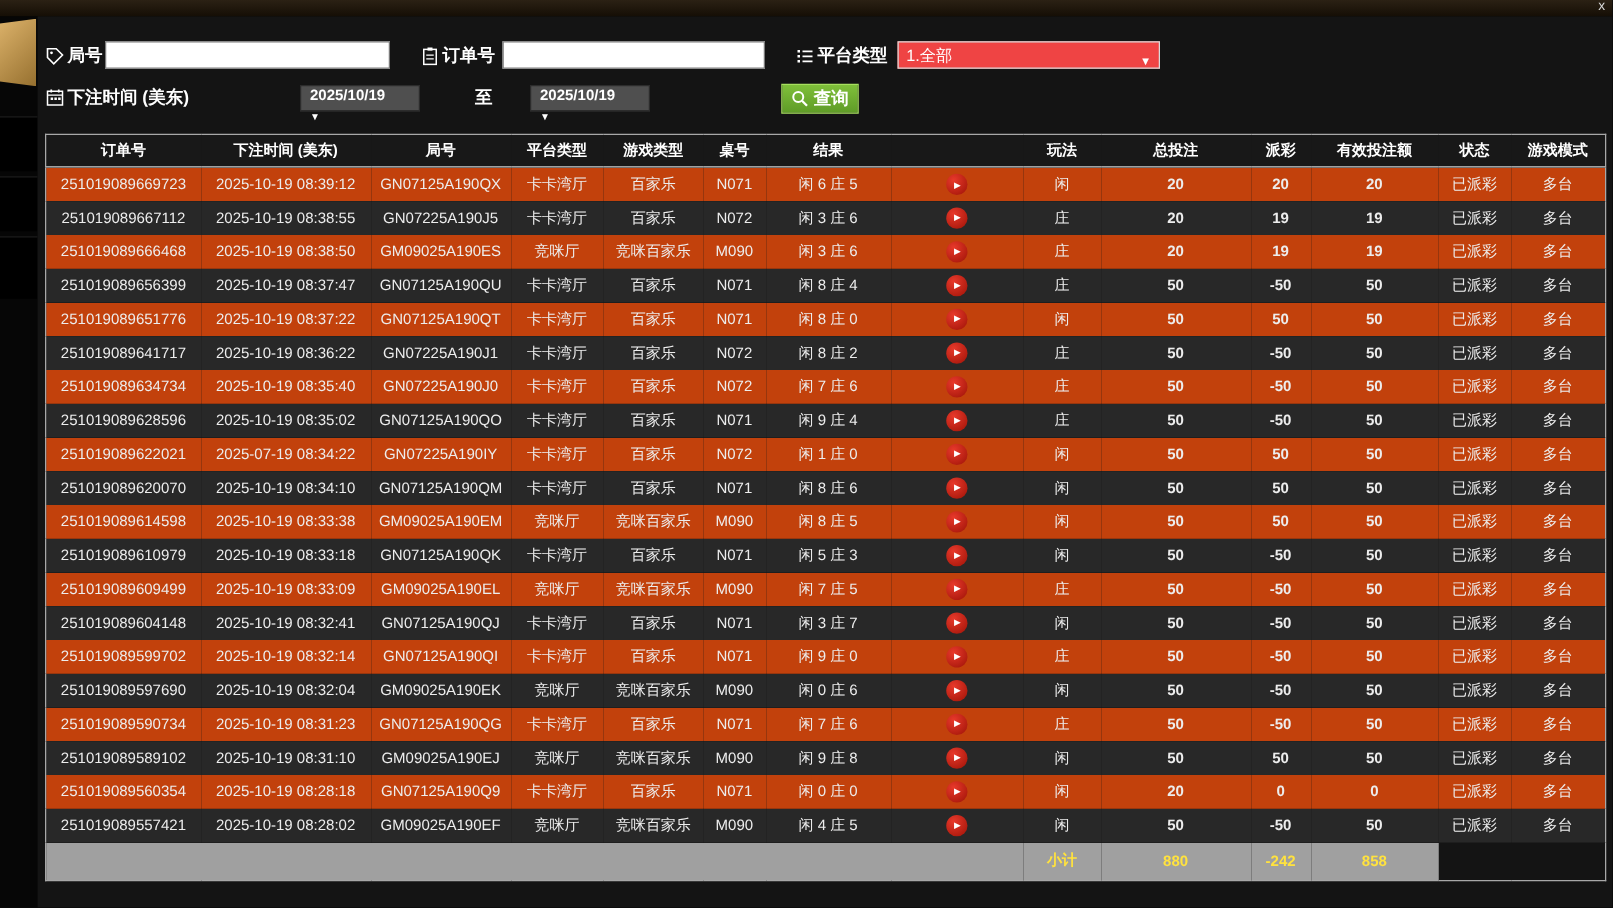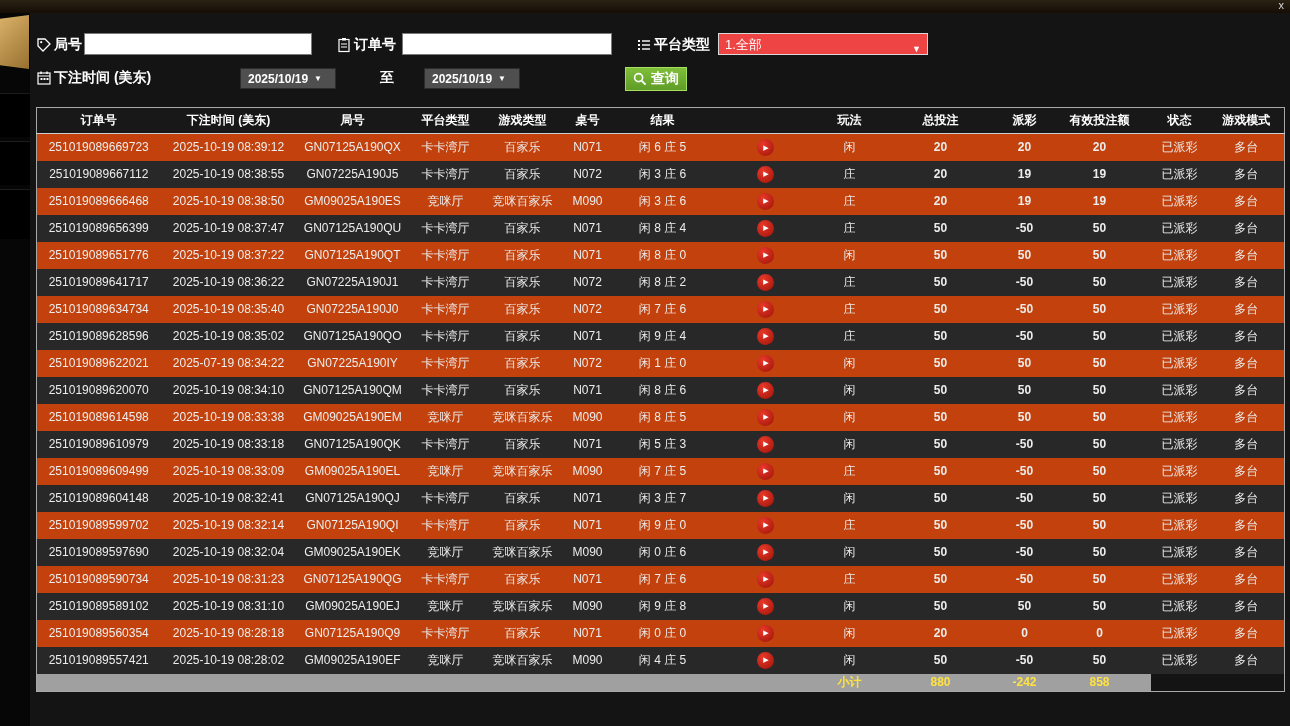--- a/index.html
+++ b/index.html
@@ -21,22 +21,22 @@
 
   .filters { position:relative; height:94px; }
   .icon { position:absolute; width:16px; height:16px; }
   .f-label { position:absolute; color:#fff; font-weight:bold; font-size:14px; white-space:nowrap; }
   .f-input { position:absolute; height:22px; background:#fff; border:1px solid #7a7a7a;
              font-size:12px; padding:0 4px; outline:none; }
   .f-select { position:absolute; height:22px; background:#ef4444; border:1px solid #d9d9d9;
               color:#fff; font-size:13px; display:flex; align-items:flex-end; padding:0 6px; cursor:pointer; }
   .f-select .arrow { margin-left:auto; font-size:9px; color:#fff; }
   .date-btn { position:absolute; height:21px; background:#4f4f4f; border:1px solid #2c2c2c;
-              color:#fff; font-size:12px; font-weight:bold; display:flex; align-items:center;
-              gap:6px; padding:0 7px; cursor:pointer; }
+              color:#fff; font-size:12px; font-weight:bold; display:flex; 
+              gap:6px; padding:0 7px; cursor:pointer;flex-direction:column; }
   .date-btn .dd { font-size:8px; color:#fff; }
   .query-btn { position:absolute; height:24px; background:linear-gradient(#7fbf3a,#5f9c27);
                border:1px solid #a6e05e; color:#fff; font-weight:bold; font-size:14px;
                display:flex; align-items:center; gap:4px; padding:0 7px; cursor:pointer; }
 
   table.orders { position:absolute; left:6px; top:94px; width:1248px; border-collapse:collapse;
                  table-layout:fixed; border:1px solid #a8a8a8; }
   .orders th { background:#181818; color:#fff; font-size:12px; font-weight:bold; height:26px;
                border-bottom:1px solid #cfcfcf; white-space:nowrap; overflow:hidden; }
   .orders td { font-size:12px; color:#ededed; height:27px; text-align:center;
@@ -45,21 +45,21 @@
   tr.row-odd  { background:#282828; }
   .num { font-weight:bold; }
   .payout-win  { color:#c43c2e; font-weight:bold; }
   .payout-loss { color:#3ecb3e; font-weight:bold; }
   .payout-zero { color:#ededed; font-weight:bold; }
   .status-paid { color:#3ecb3e; }
   .play-icon { display:inline-flex; width:17px; height:17px; border-radius:50%;
                background:radial-gradient(circle at 35% 30%, #e8392b, #9e1206);
                color:#fff; font-size:7px; align-items:center; justify-content:center;
                cursor:pointer; padding-left:1px; }
-  tr.subtotal td { background:#a0a0a0; color:#ffe23e; font-weight:bold; height:18px; }
+  tr.subtotal td { background:#a0a0a0; color:#ffe23e; font-weight:bold; height:31px; }
   tr.subtotal td.darkcell { background:#141414; }
   tr.total-row td { background:#060606; color:#ffe23e; font-weight:bold; height:25px; }
 </style>
 </head>
 <body>
 
 <div class="topbar">
   <span class="close-x">x</span>
 </div>
 

